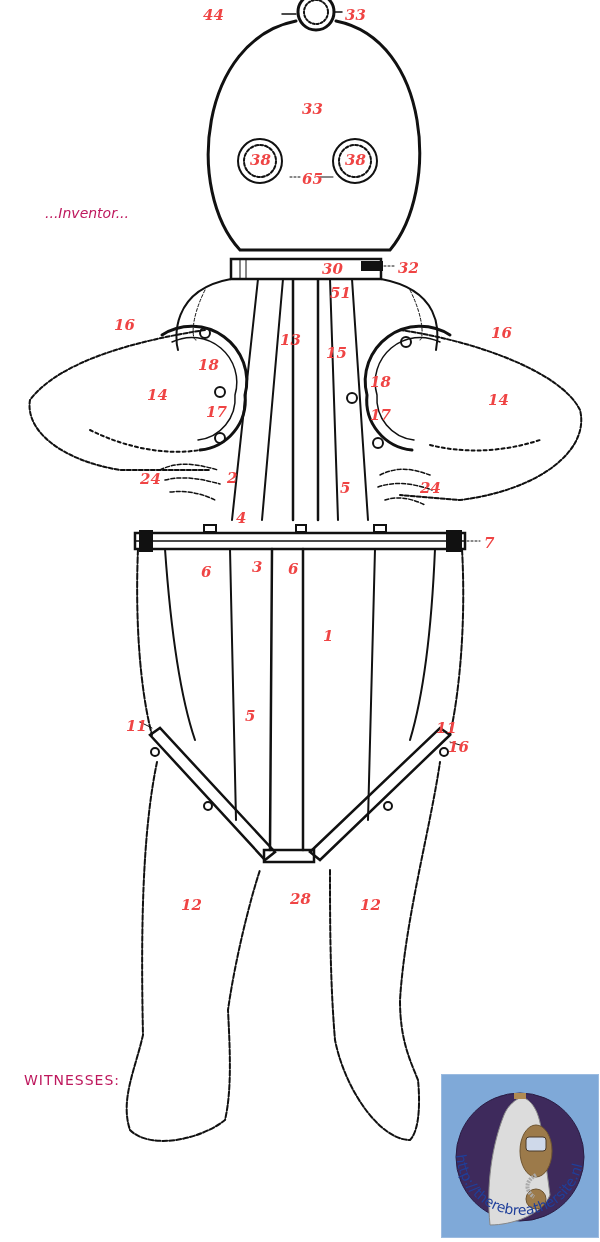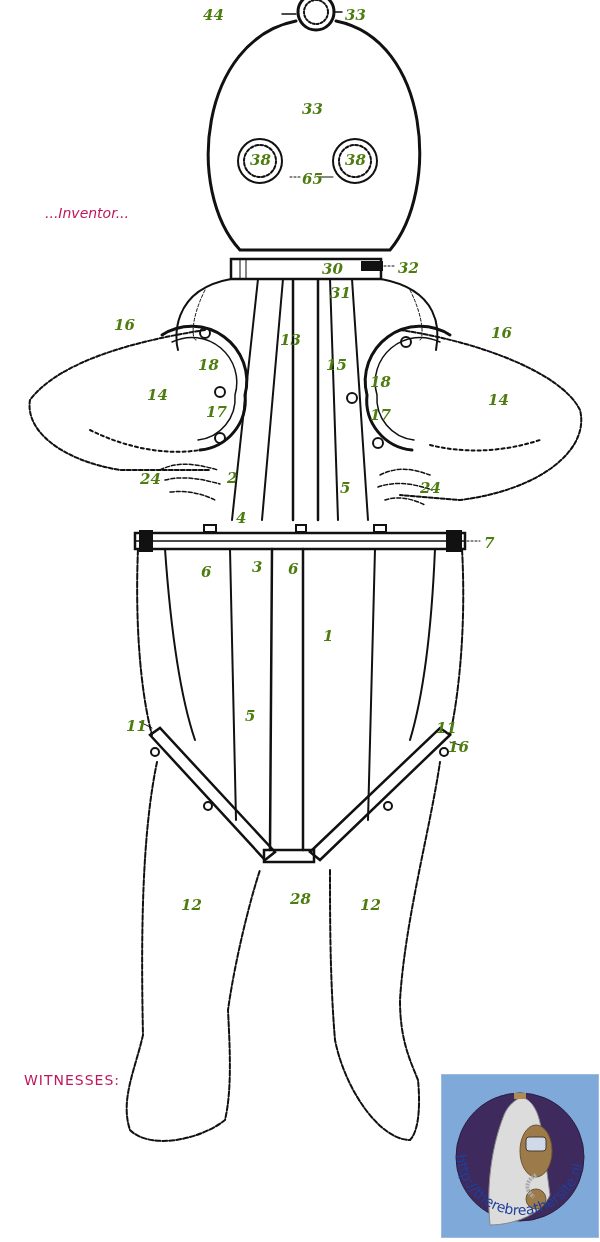--- a/index.html
+++ b/index.html
@@ -1,18 +1,18 @@
 <!DOCTYPE html>
 <html><head>
 <meta charset="utf-8">
 <style>
   html,body{margin:0;padding:0;background:#ffffff;}
   body{width:600px;height:1242px;position:relative;overflow:hidden;font-family:"DejaVu Serif",serif;}
   #drawing{position:absolute;left:0;top:0;width:600px;height:1242px;}
-  .lbl{position:absolute;font-family:"DejaVu Serif",serif;font-style:italic;font-weight:bold;font-size:15px;color:#4d7c0f;line-height:1;white-space:nowrap;}
+  .lbl{position:absolute;font-family:"DejaVu Serif",serif;font-style:italic;font-weight:bold;font-size:15px;color:#ef4444;line-height:1;white-space:nowrap;}
   .ghost{position:absolute;font-family:"DejaVu Sans",sans-serif;color:#be185d;font-size:14px;font-style:italic;}
   #badge{position:absolute;left:441px;top:1074px;width:156px;height:162px;background:#7fa9d8;border:1px solid #9bbbe0;}
   #badge svg{position:absolute;left:0;top:0;}
 </style>
 </head>
 <body>
 
 <svg id="drawing" viewBox="0 0 600 1242" xmlns="http://www.w3.org/2000/svg" fill="none" stroke="#111" stroke-width="2" stroke-linecap="round">
 
   <g>
@@ -120,25 +120,25 @@
 
 <div id="labels">
   <span class="lbl" style="left:203px;top:8px;">44</span>
   <span class="lbl" style="left:345px;top:8px;">33</span>
   <span class="lbl" style="left:302px;top:102px;">33</span>
   <span class="lbl" style="left:250px;top:153px;">38</span>
   <span class="lbl" style="left:345px;top:153px;">38</span>
   <span class="lbl" style="left:302px;top:172px;">65</span>
   <span class="lbl" style="left:322px;top:262px;">30</span>
   <span class="lbl" style="left:398px;top:261px;">32</span>
-  <span class="lbl" style="left:330px;top:286px;">31</span>
+  <span class="lbl" style="left:330px;top:286px;">51</span>
   <span class="lbl" style="left:114px;top:318px;">16</span>
   <span class="lbl" style="left:491px;top:326px;">16</span>
   <span class="lbl" style="left:280px;top:333px;">13</span>
-  <span class="lbl" style="left:326px;top:346px;margin-top:12px;">15</span>
+  <span class="lbl" style="left:326px;top:346px;">15</span>
   <span class="lbl" style="left:198px;top:358px;">18</span>
   <span class="lbl" style="left:370px;top:375px;">18</span>
   <span class="lbl" style="left:147px;top:388px;">14</span>
   <span class="lbl" style="left:488px;top:393px;">14</span>
   <span class="lbl" style="left:206px;top:405px;">17</span>
   <span class="lbl" style="left:370px;top:408px;">17</span>
   <span class="lbl" style="left:227px;top:471px;">2</span>
   <span class="lbl" style="left:340px;top:481px;">5</span>
   <span class="lbl" style="left:140px;top:472px;">24</span>
   <span class="lbl" style="left:420px;top:481px;">24</span>

